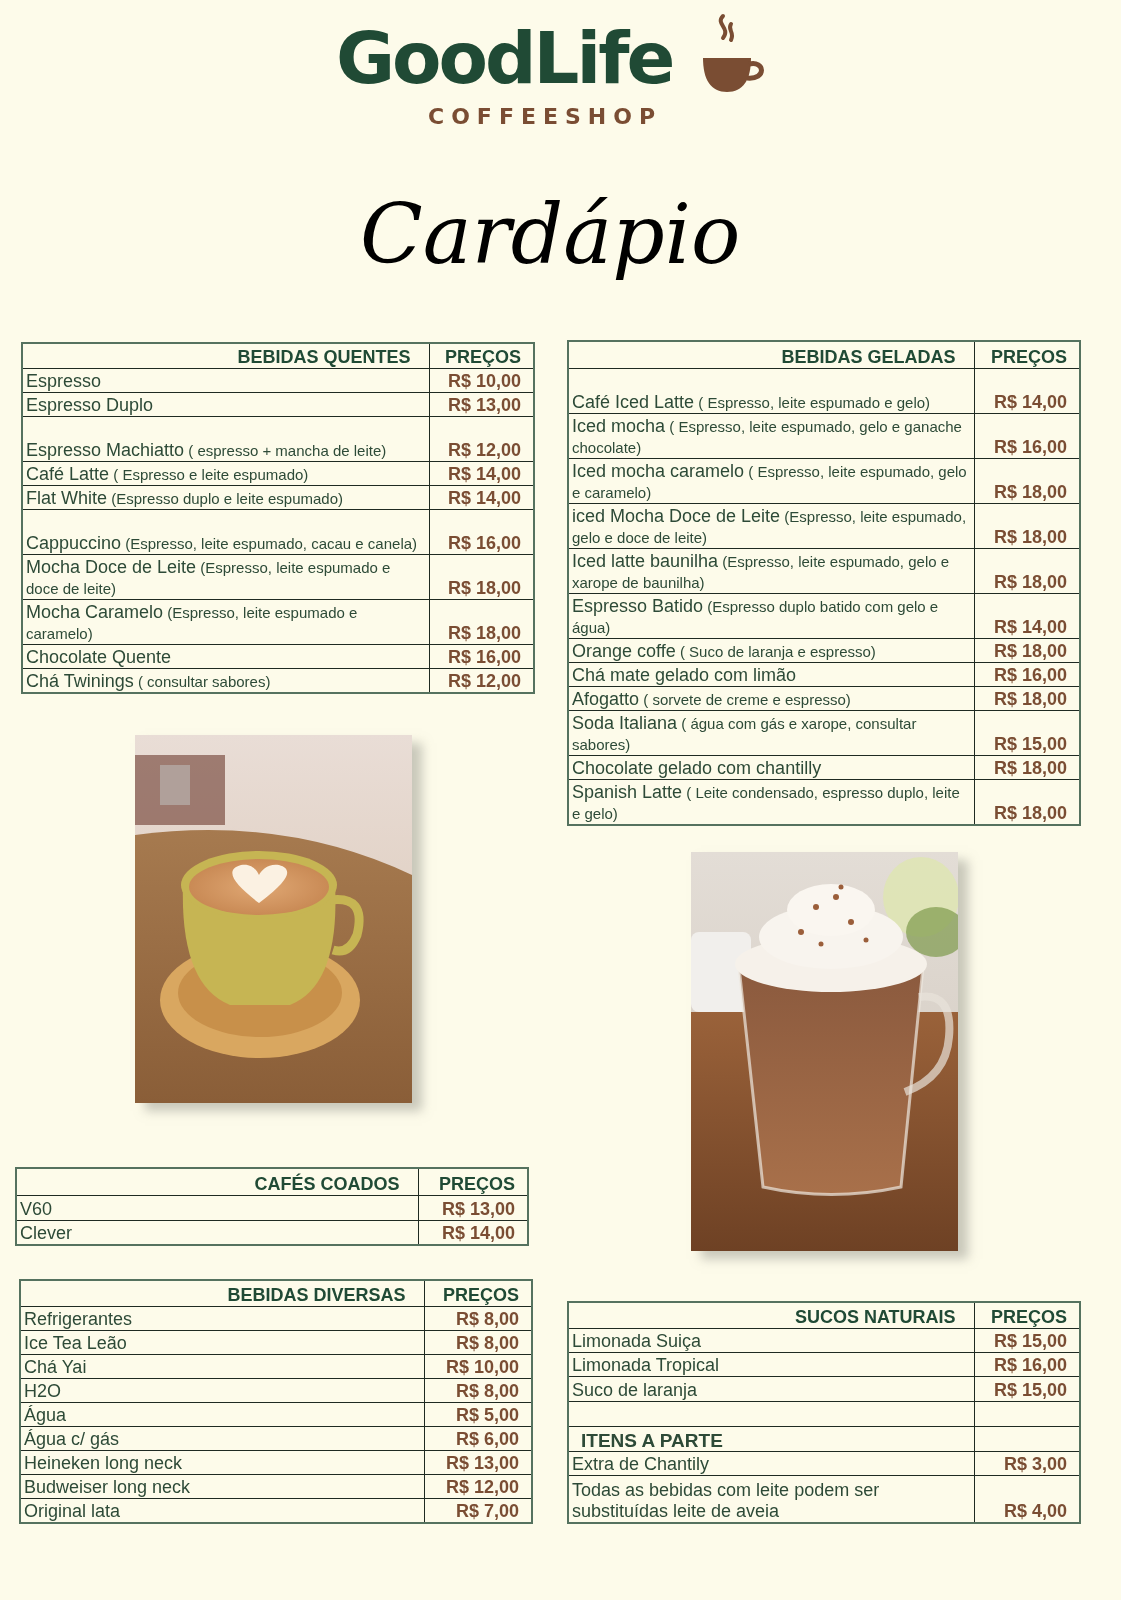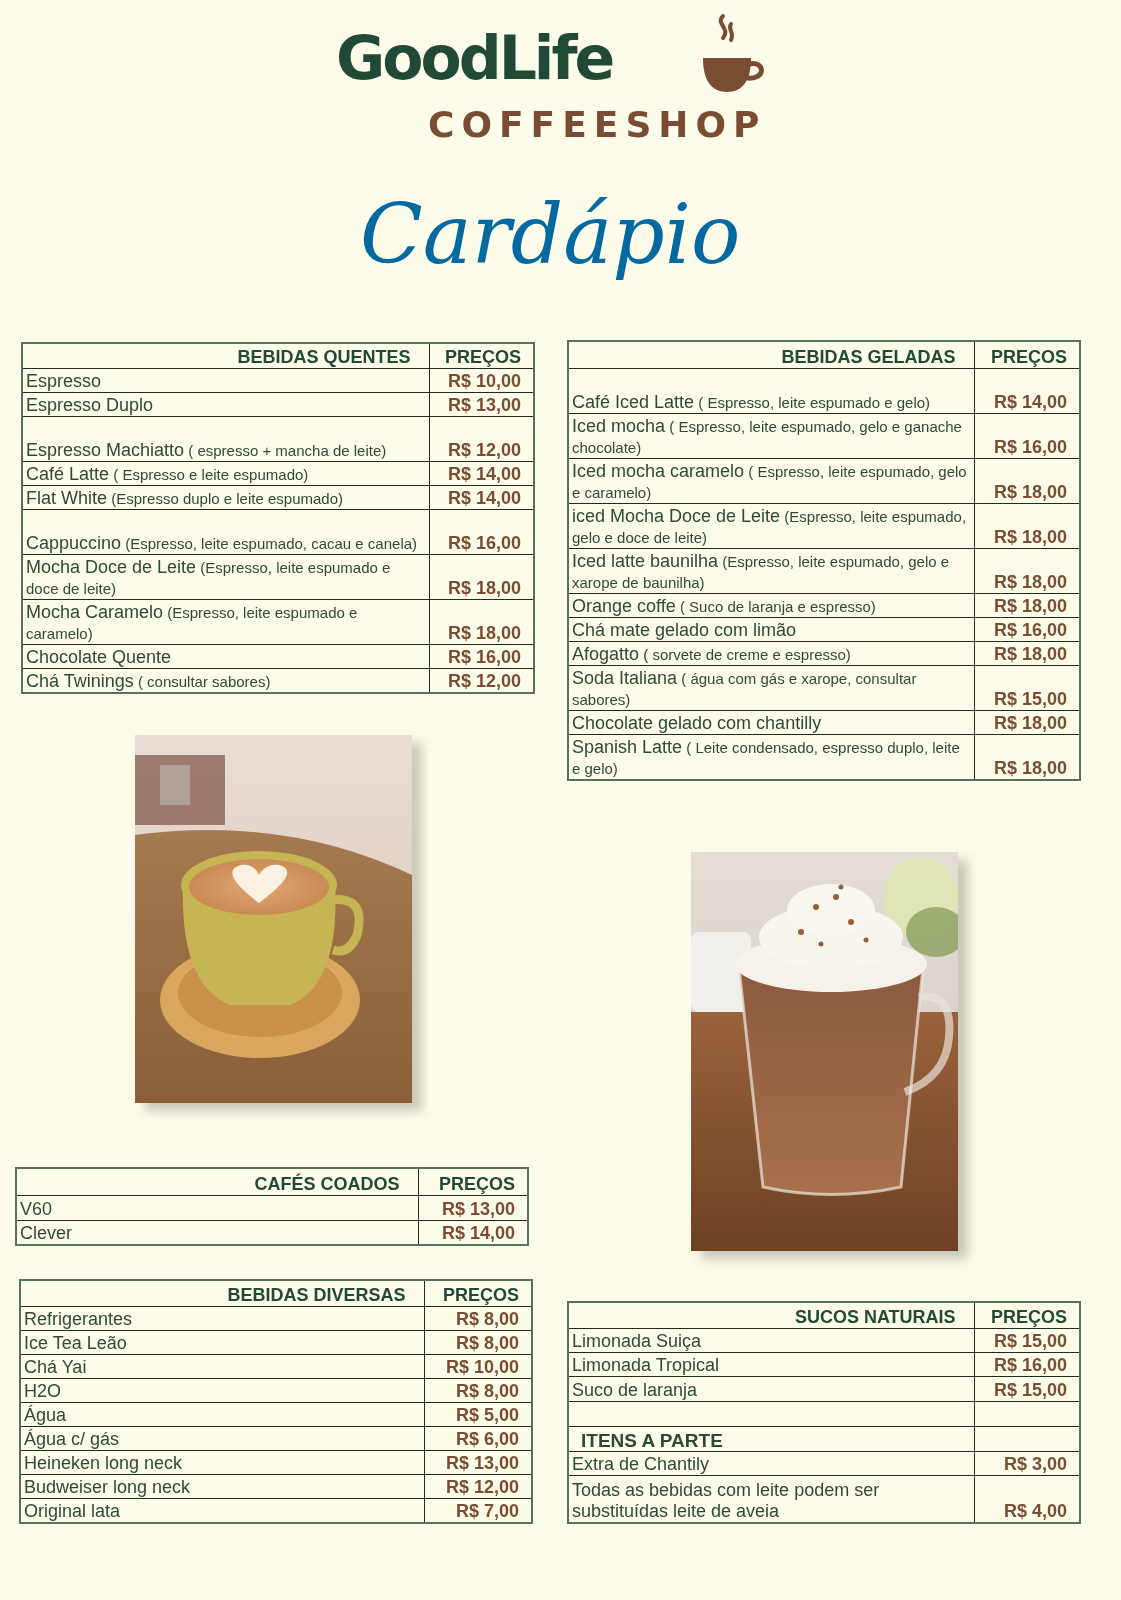--- a/index.html
+++ b/index.html
@@ -13,36 +13,36 @@
   }
   .abs { position: absolute; }
 
   
   .logo {
     left: 336px; top: 8px; width: 440px; height: 130px;
   }
   .logo-word {
     position: absolute; left: 0; top: 0;
     font-family: "DejaVu Sans", sans-serif;
-    font-weight: bold; font-size: 60px; letter-spacing: -3px;
+    font-weight: bold; font-size: 72px; letter-spacing: -3px;
     color: #204a35; line-height: 100px;
   }
   .logo-cup { position: absolute; left: 365px; top: 2px; width: 70px; height: 90px; }
   .logo-sub {
     position: absolute; left: 92px; top: 96px;
     font-family: "DejaVu Sans", sans-serif;
-    font-weight: bold; font-size: 36px; letter-spacing: 7px;
+    font-weight: bold; font-size: 22px; letter-spacing: 7px;
     color: #7a4d33;
   }
 
   
   .title {
     left: 360px; top: 180px; width: 380px; text-align: center;
     font-family: "DejaVu Serif", serif; font-style: italic;
-    font-size: 82px; color: #0369a1; line-height: 110px;
+    font-size: 82px; color: #000000; line-height: 110px;
   }
 
   
   table.menu {
     position: absolute;
     border-collapse: collapse;
     border: 2px solid #55725f;
     background: #fdfbea;
   }
   table.menu td {
@@ -170,20 +170,24 @@
         <td class="name"><span>Iced mocha caramelo</span><span class="desc"> ( Espresso, leite espumado, gelo e caramelo)</span></td>
         <td class="price">R$ 18,00</td>
       </tr>
       <tr style="height: 45px;">
         <td class="name"><span>iced Mocha Doce de Leite</span><span class="desc"> (Espresso, leite espumado, gelo e doce de leite)</span></td>
         <td class="price">R$ 18,00</td>
       </tr>
       <tr style="height: 45px;">
         <td class="name"><span>Iced latte baunilha</span><span class="desc"> (Espresso, leite espumado, gelo e xarope de baunilha)</span></td>
         <td class="price">R$ 18,00</td>
+      </tr>
+      <tr style="height: 45px;">
+        <td class="name"><span>Espresso Batido</span><span class="desc"> (Espresso duplo batido com gelo e água)</span></td>
+        <td class="price">R$ 14,00</td>
       </tr>
       <tr style="height: 24px;">
         <td class="name"><span>Orange coffe</span><span class="desc"> ( Suco de laranja e espresso)</span></td>
         <td class="price">R$ 18,00</td>
       </tr>
       <tr style="height: 24px;">
         <td class="name"><span>Chá mate gelado com limão</span><span class="desc"></span></td>
         <td class="price">R$ 16,00</td>
       </tr>
       <tr style="height: 24px;">

